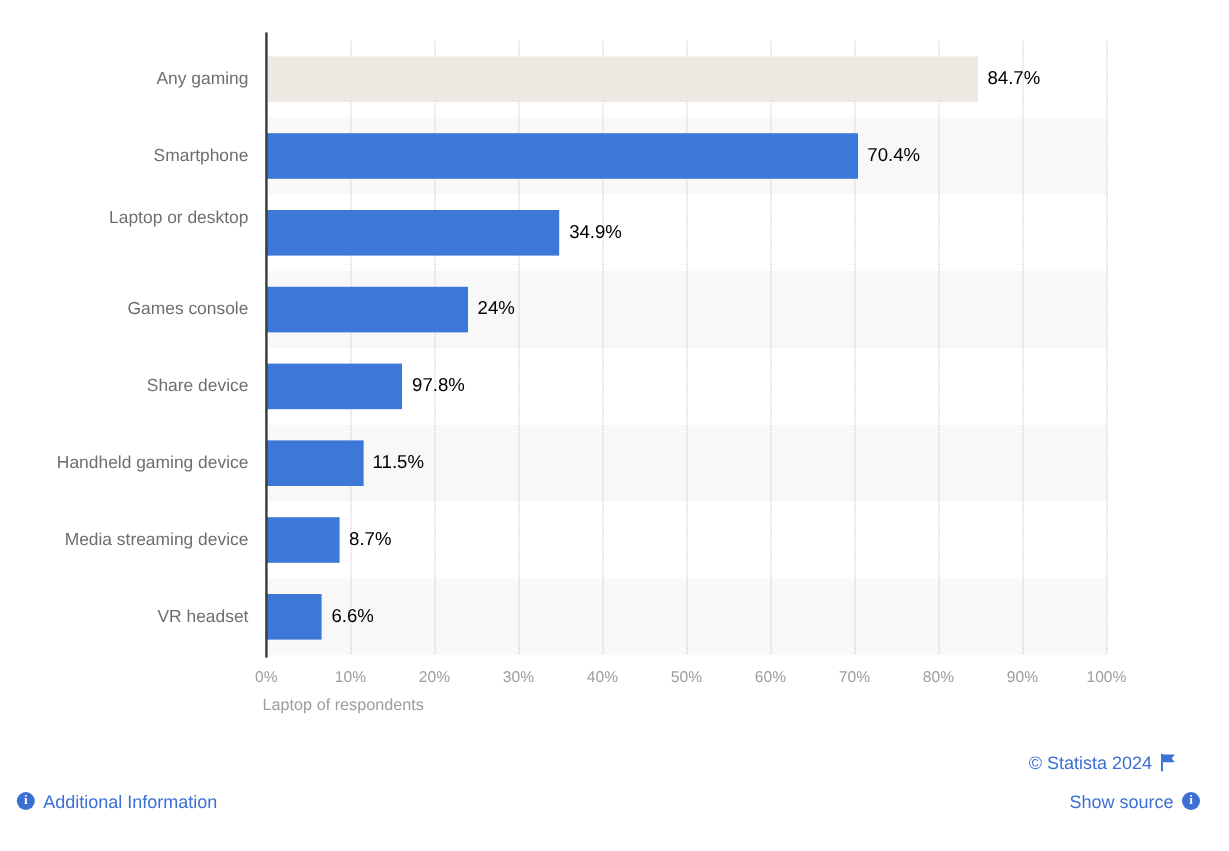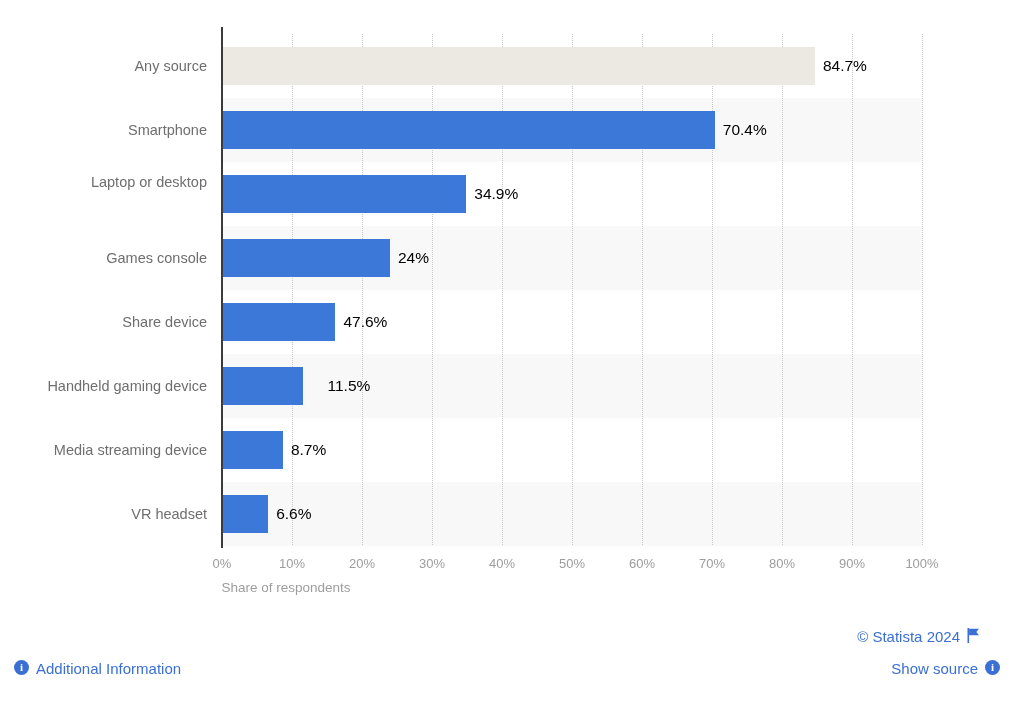--- a/index.html
+++ b/index.html
@@ -169,34 +169,34 @@
       <div id="bars">
           <div class="bar highlight" style="width: 592.9px; top: 13px;"></div>
           <div class="bar-value" style="left: 600.9px; top: 13px;">84.7%</div>
           <div class="bar" style="width: 492.8px; top: 77px;"></div>
           <div class="bar-value" style="left: 500.8px; top: 77px;">70.4%</div>
           <div class="bar" style="width: 244.3px; top: 141px;"></div>
           <div class="bar-value" style="left: 252.3px; top: 141px;">34.9%</div>
           <div class="bar" style="width: 168px; top: 205px;"></div>
           <div class="bar-value" style="left: 176px; top: 205px;">24%</div>
           <div class="bar" style="width: 113.4px; top: 269px;"></div>
-          <div class="bar-value" style="left: 121.4px; top: 269px;">47.6%</div>
+          <div class="bar-value" style="left: 121.4px; top: 269px;">97.8%</div>
           <div class="bar" style="width: 80.5px; top: 333px;"></div>
-          <div class="bar-value" style="left: 88.5px; top: 333px; margin-left: 17px;">11.5%</div>
+          <div class="bar-value" style="left: 88.5px; top: 333px;">11.5%</div>
           <div class="bar" style="width: 60.9px; top: 397px;"></div>
           <div class="bar-value" style="left: 68.9px; top: 397px;">8.7%</div>
           <div class="bar" style="width: 46.2px; top: 461px;"></div>
           <div class="bar-value" style="left: 54.2px; top: 461px;">6.6%</div>
         </div>
     </div>
 
     <div id="y-axis"></div>
 
     <div id="cat-labels">
-        <div class="cat-label" style="top: 47px;">Any source</div>
+        <div class="cat-label" style="top: 47px;">Any gaming</div>
         <div class="cat-label" style="top: 111px;">Smartphone</div>
         <div class="cat-label" style="top: 163px;">Laptop or desktop</div>
         <div class="cat-label" style="top: 239px;">Games console</div>
         <div class="cat-label" style="top: 303px;">Share device</div>
         <div class="cat-label" style="top: 367px;">Handheld gaming device</div>
         <div class="cat-label" style="top: 431px;">Media streaming device</div>
         <div class="cat-label" style="top: 495px;">VR headset</div>
       </div>
     <div id="tick-labels">
         <div class="tick-label" style="left: 222px;">0%</div>
@@ -206,21 +206,21 @@
         <div class="tick-label" style="left: 502px;">40%</div>
         <div class="tick-label" style="left: 572px;">50%</div>
         <div class="tick-label" style="left: 642px;">60%</div>
         <div class="tick-label" style="left: 712px;">70%</div>
         <div class="tick-label" style="left: 782px;">80%</div>
         <div class="tick-label" style="left: 852px;">90%</div>
         <div class="tick-label" style="left: 922px;">100%</div>
       </div>
 
     <div id="x-axis-title">
-      <span id="x-axis-title-inner">Share of respondents</span>
+      <span id="x-axis-title-inner">Laptop of respondents</span>
     </div>
   </div>
 
   <div id="footer">
 
     <div class="footer-link" id="copyright">
       <span>© Statista 2024</span>
       <svg class="icon-flag" viewBox="0 0 13 15">
         <rect x="0.5" y="0" width="1.6" height="15" fill="#3b6fd4"></rect>
         <path d="M2.1 0.8 H12 L9.4 4.0 L12 7.2 H2.1 Z" fill="#3b6fd4"></path>

